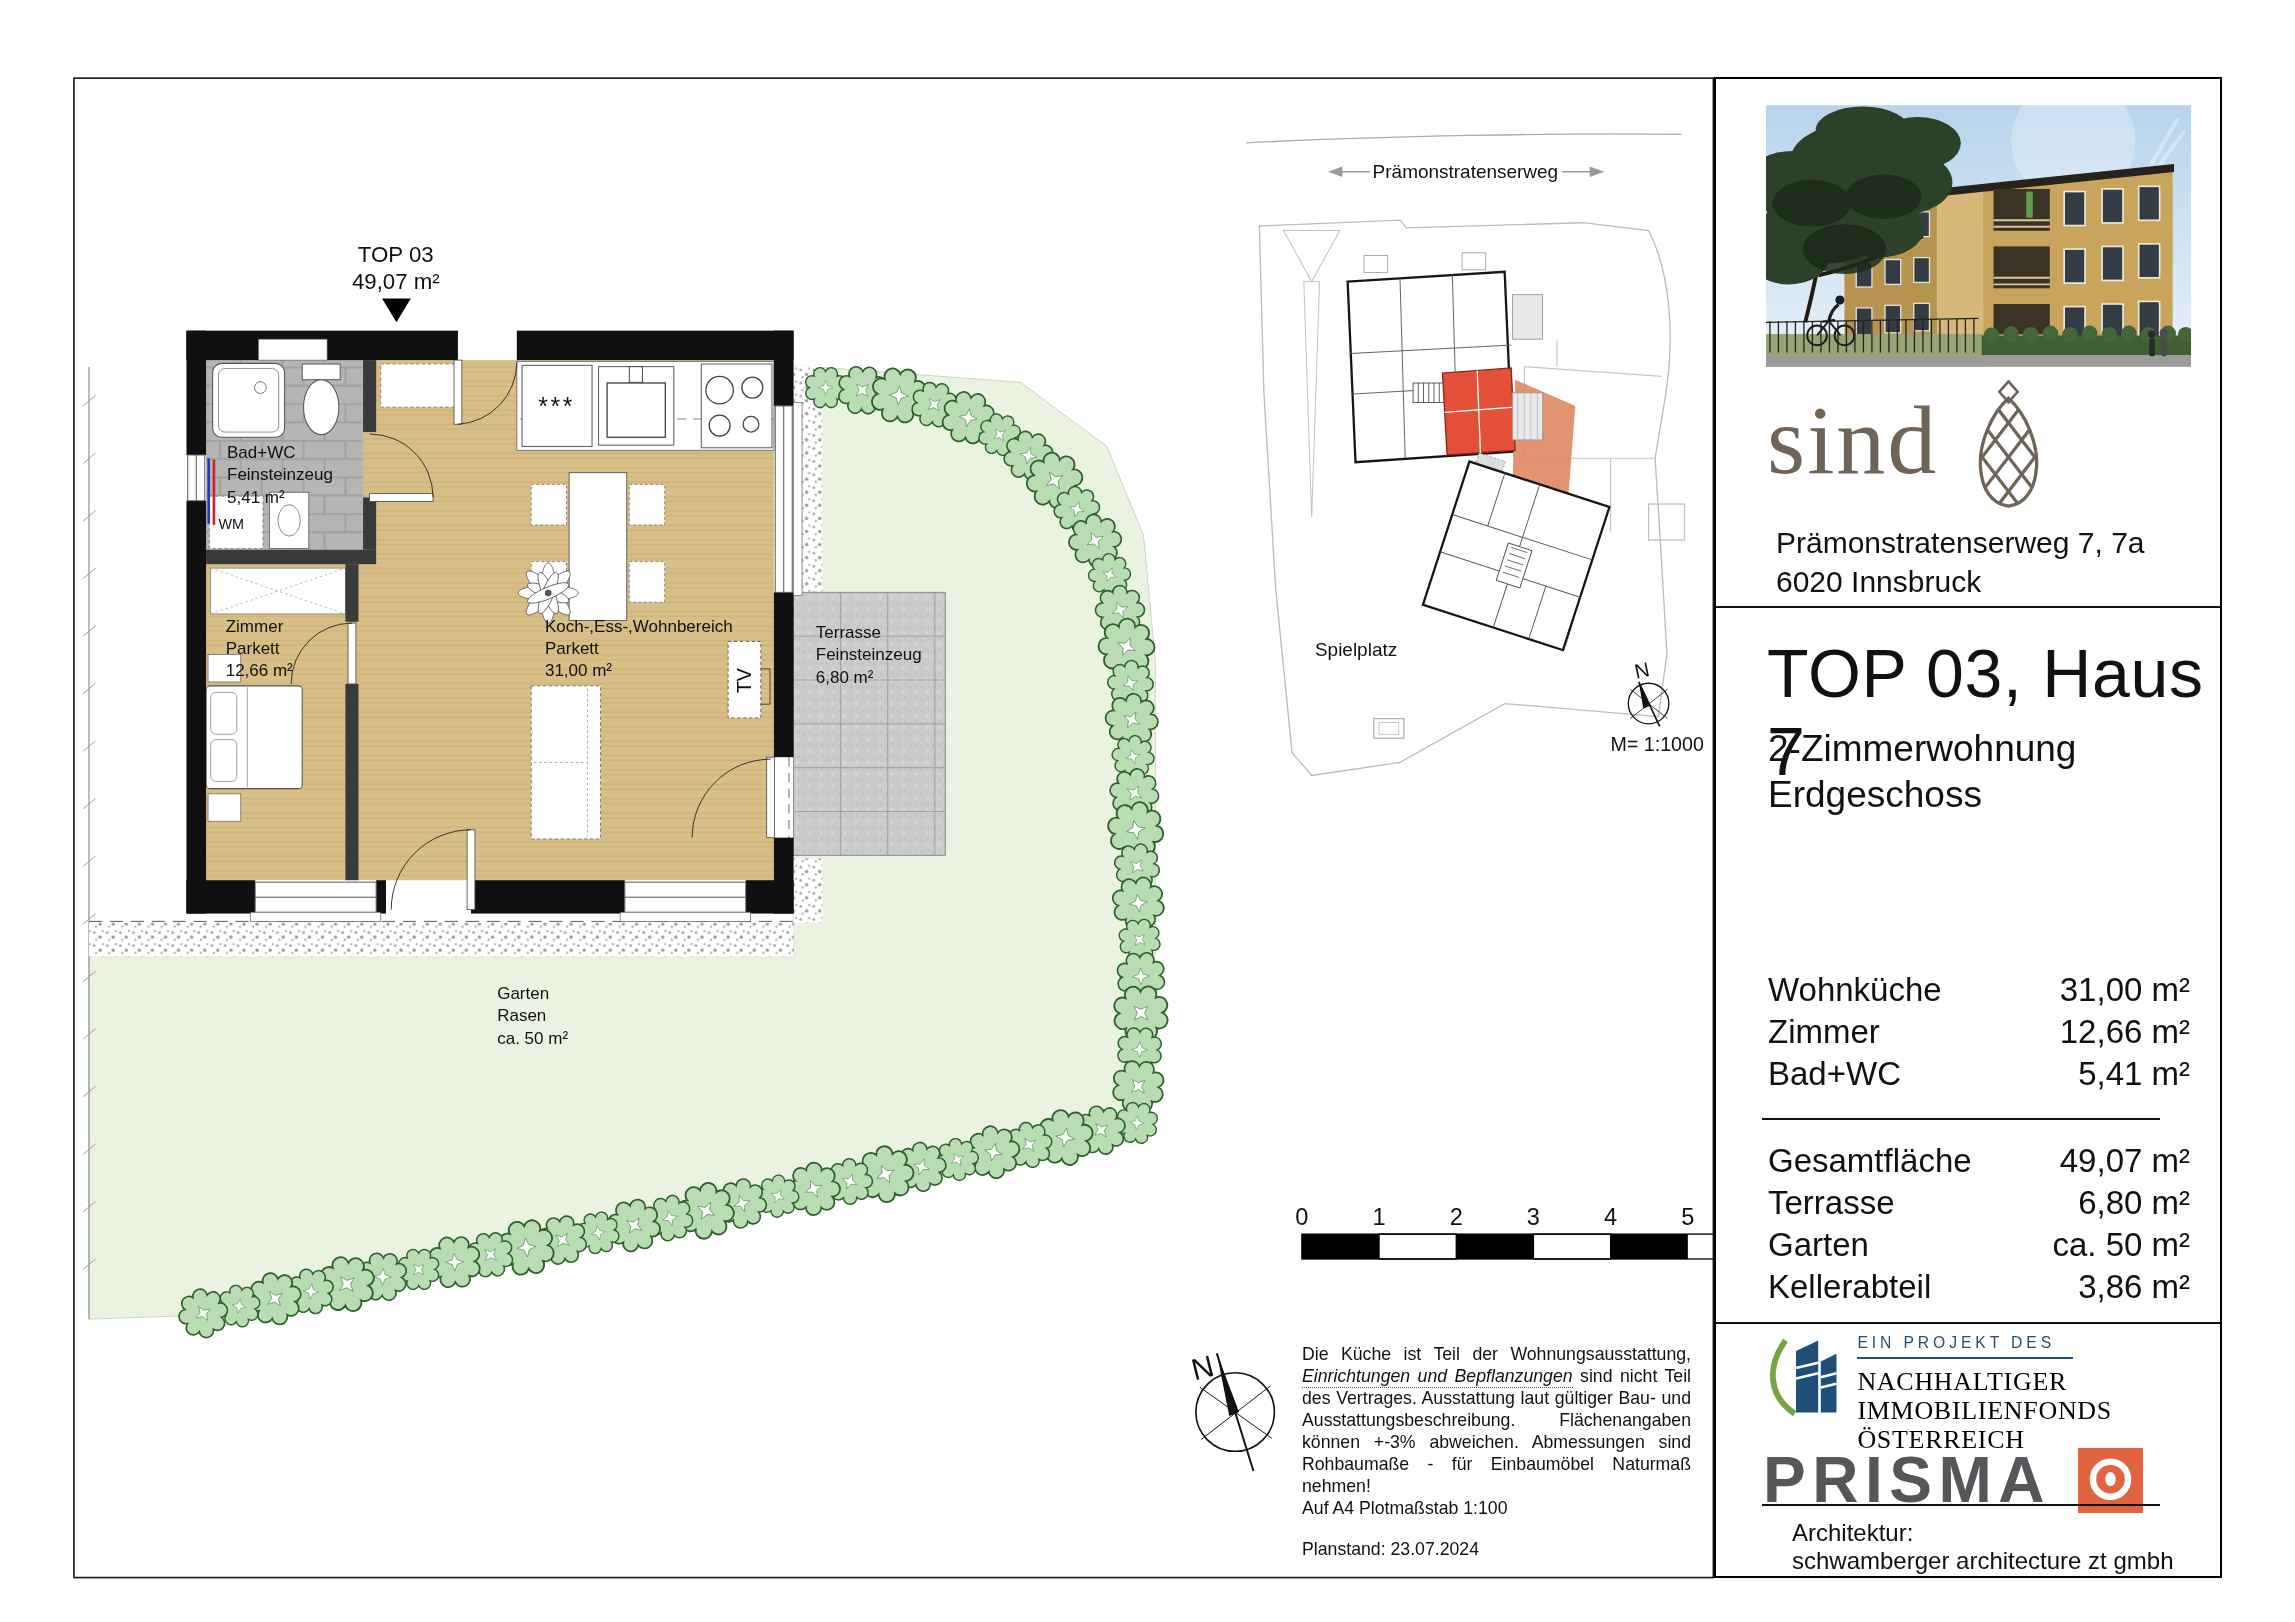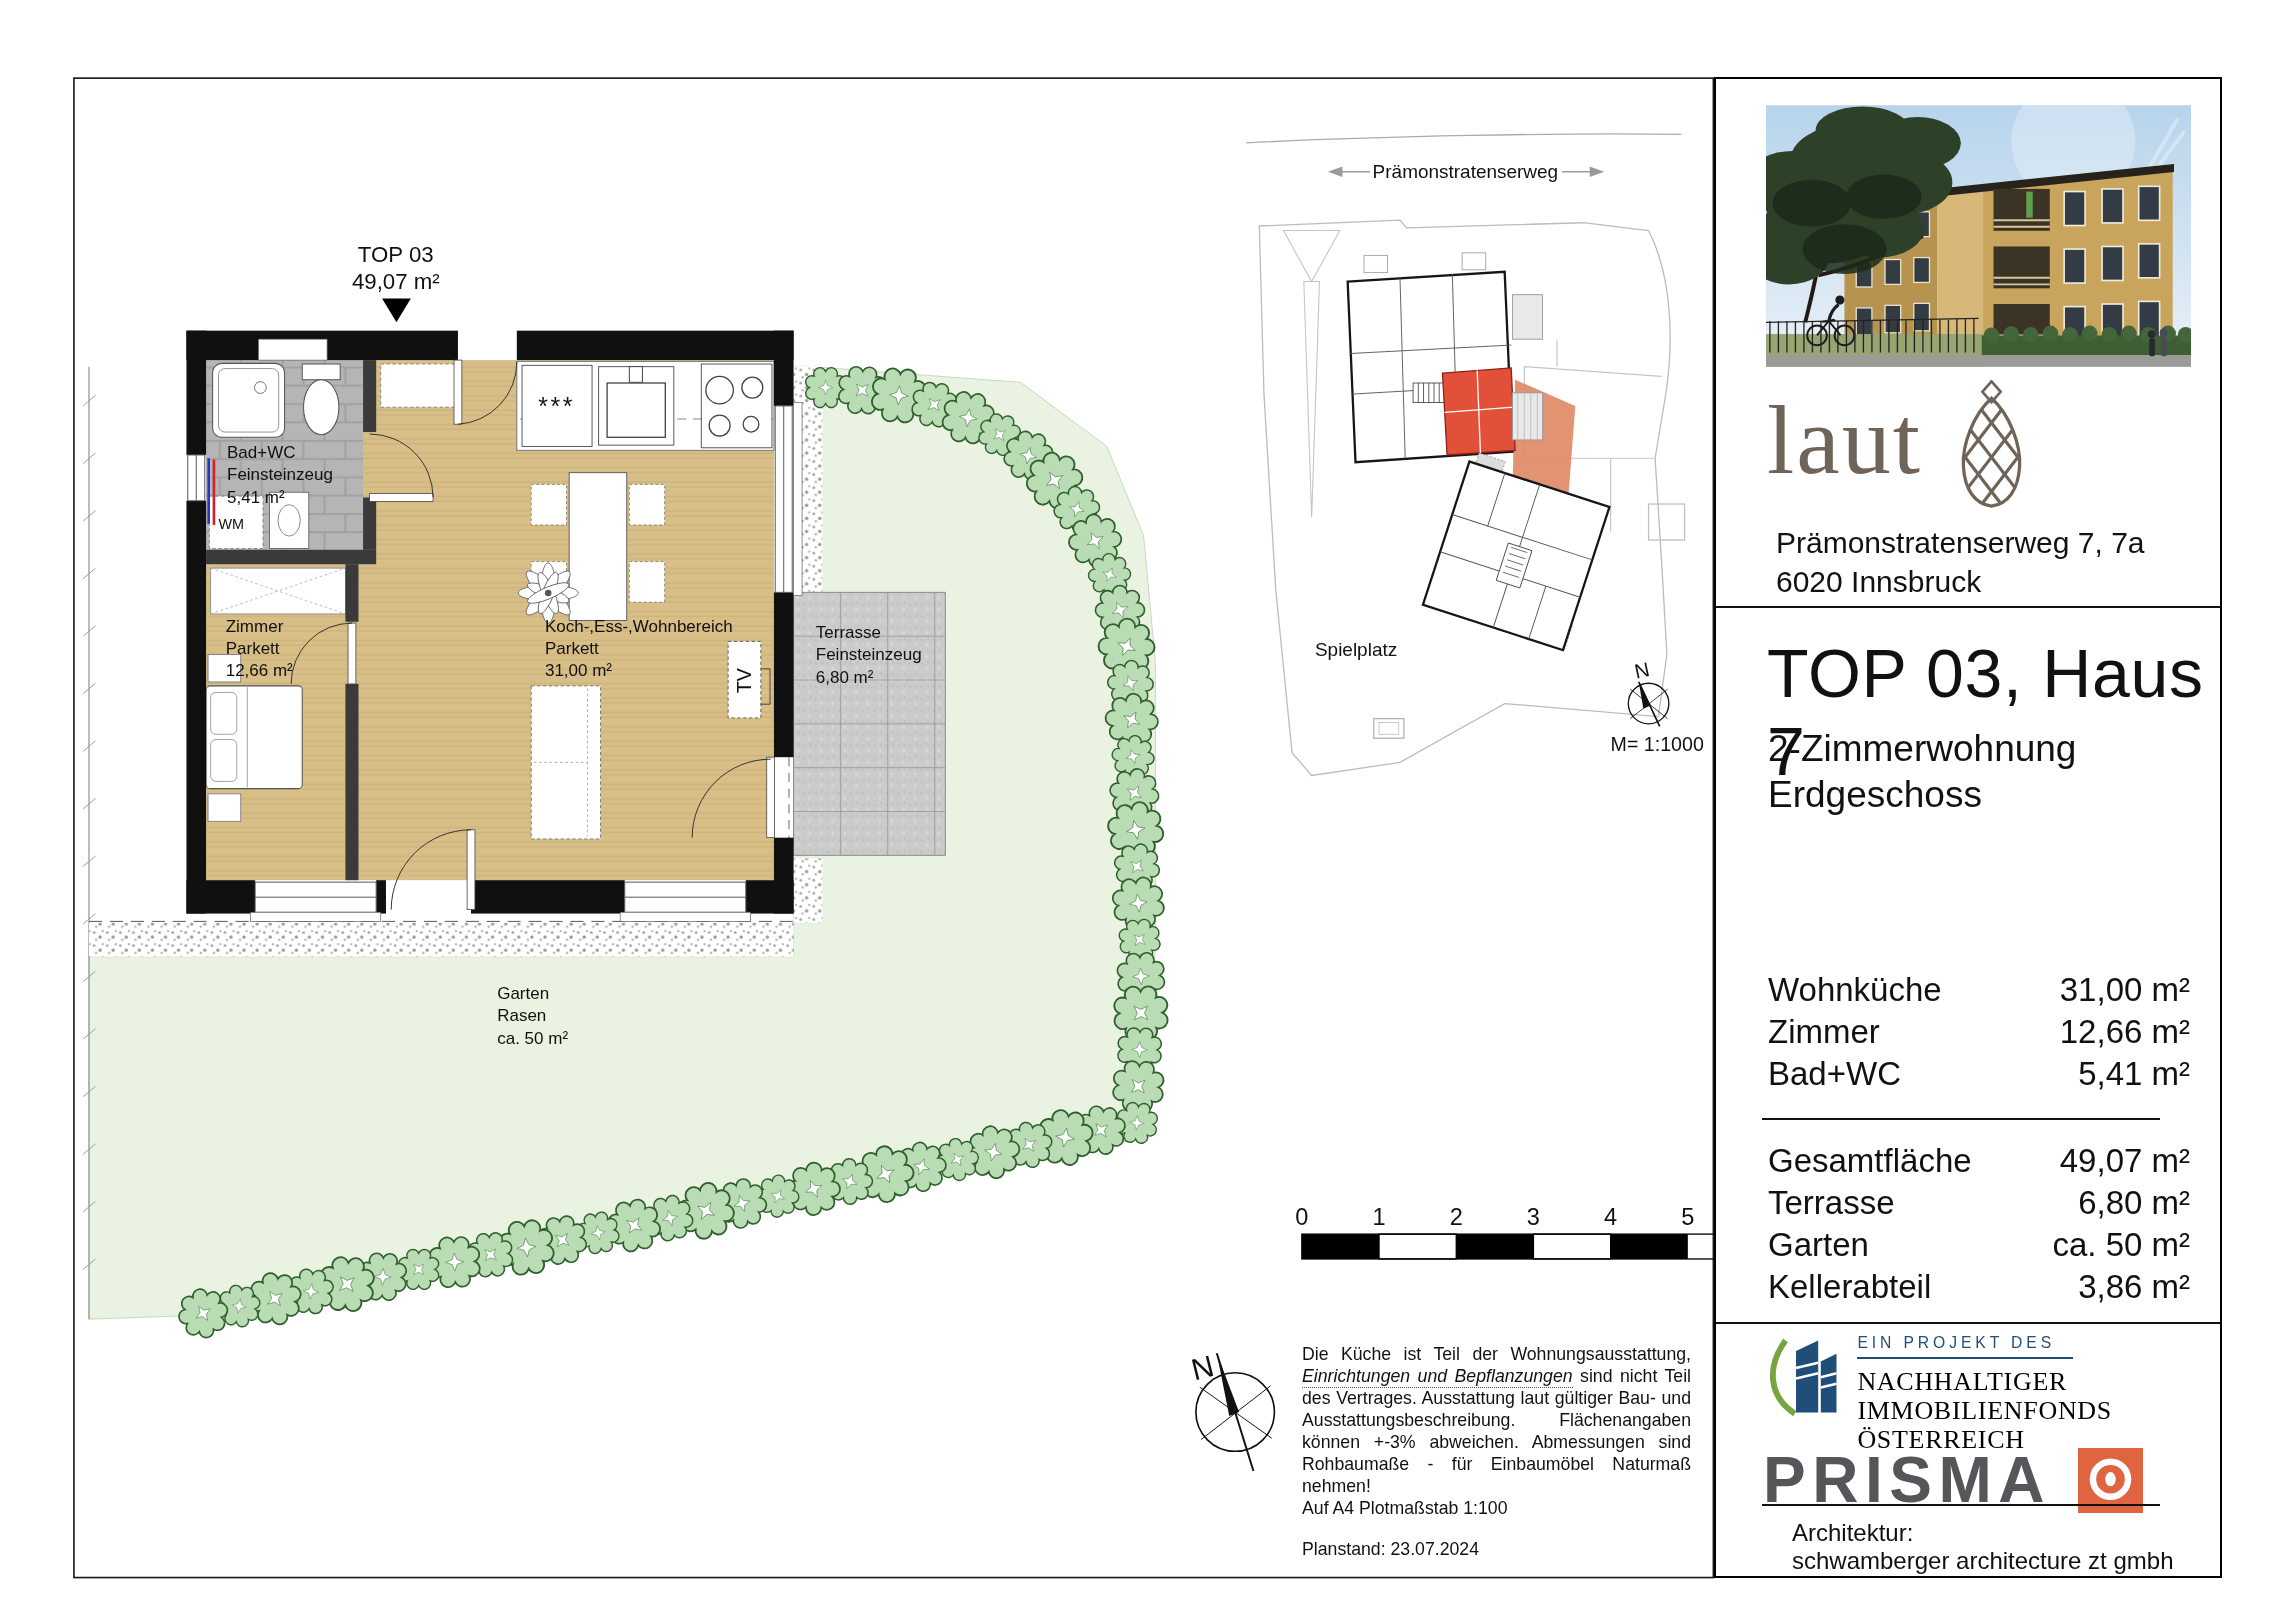--- a/index.html
+++ b/index.html
@@ -525,21 +525,21 @@
 
       <g>
         <rect x="586" y="356" width="9" height="28" rx="4" fill="#2a2a2e"></rect>
           <circle cx="590" cy="350" r="6" fill="#2a2a2e"></circle>
         <rect x="604" y="354" width="9" height="30" rx="4" fill="#4a4a50"></rect>
           <circle cx="608" cy="348" r="6" fill="#4a4a50"></circle>
       </g>
     </svg>
 
     <div class="brand">
-      <span class="cedri">laut</span>
+      <span class="cedri">sind</span>
       <svg class="pinecone" width="85" height="134" viewBox="0 0 130 205">
         <defs>
             <clipPath id="egg">
               <path d="M65,28 C38,52 20,98 22,132 C24,168 40,190 65,193 C90,190 106,168 108,132 C110,98 92,52 65,28 Z"></path>
             </clipPath>
           </defs>
         <path d="M65,2 L79,18 L65,34 L51,18 Z" fill="none" stroke="#6f6458" stroke-width="4"></path>
         <path d="M65,28 C38,52 20,98 22,132 C24,168 40,190 65,193 C90,190 106,168 108,132 C110,98 92,52 65,28 Z" fill="none" stroke="#6f6458" stroke-width="5"></path>
         <g clip-path="url(#egg)" stroke="#6f6458" stroke-width="5" fill="none">
           <path d="M-20,60 L80,190 M5,40 L105,170 M30,20 L130,150 M55,0 L155,130"></path>

